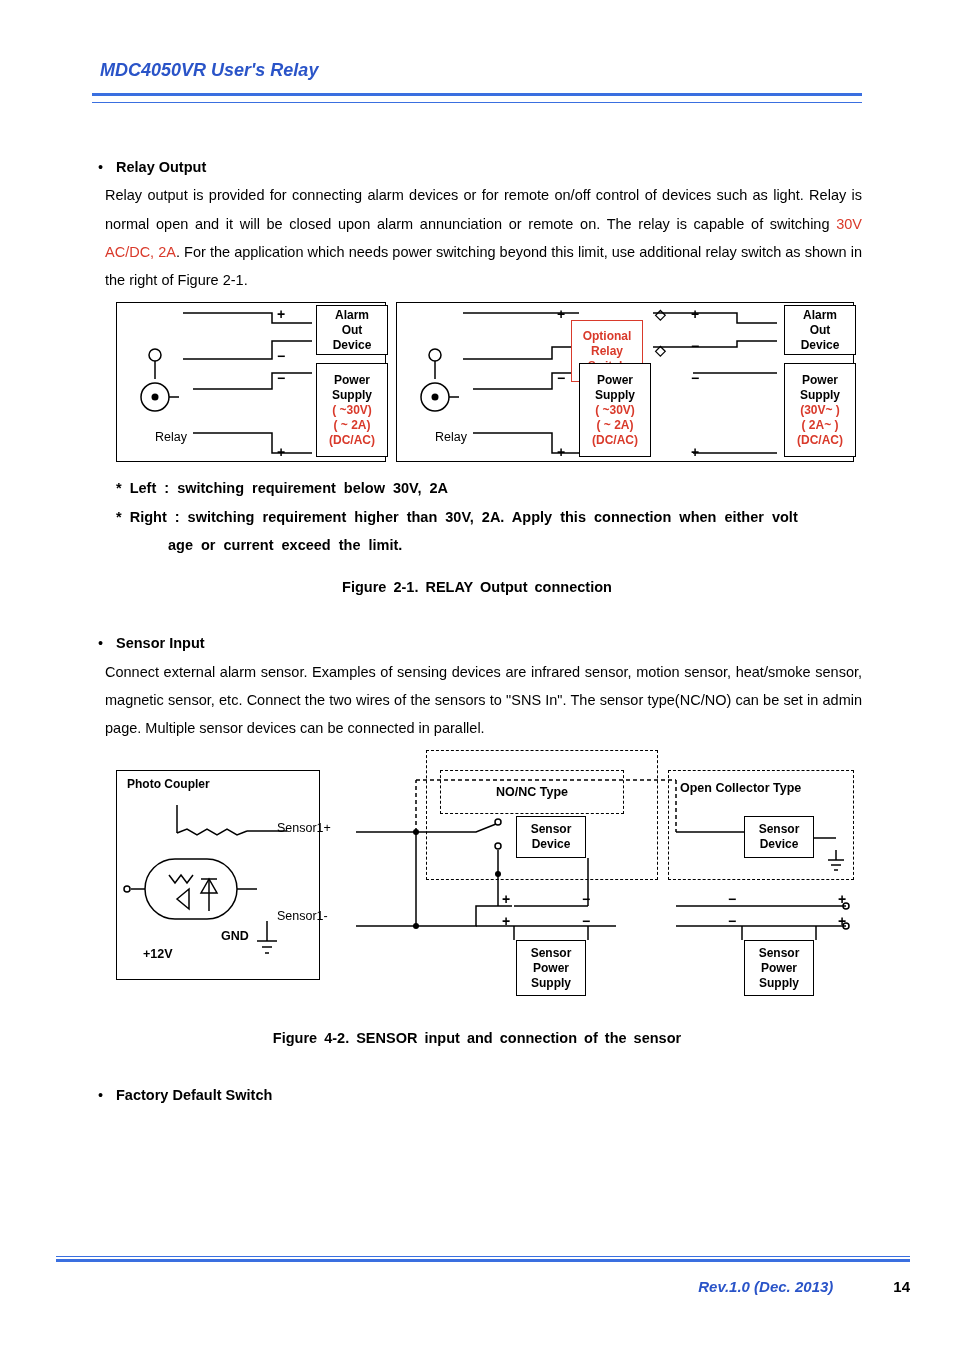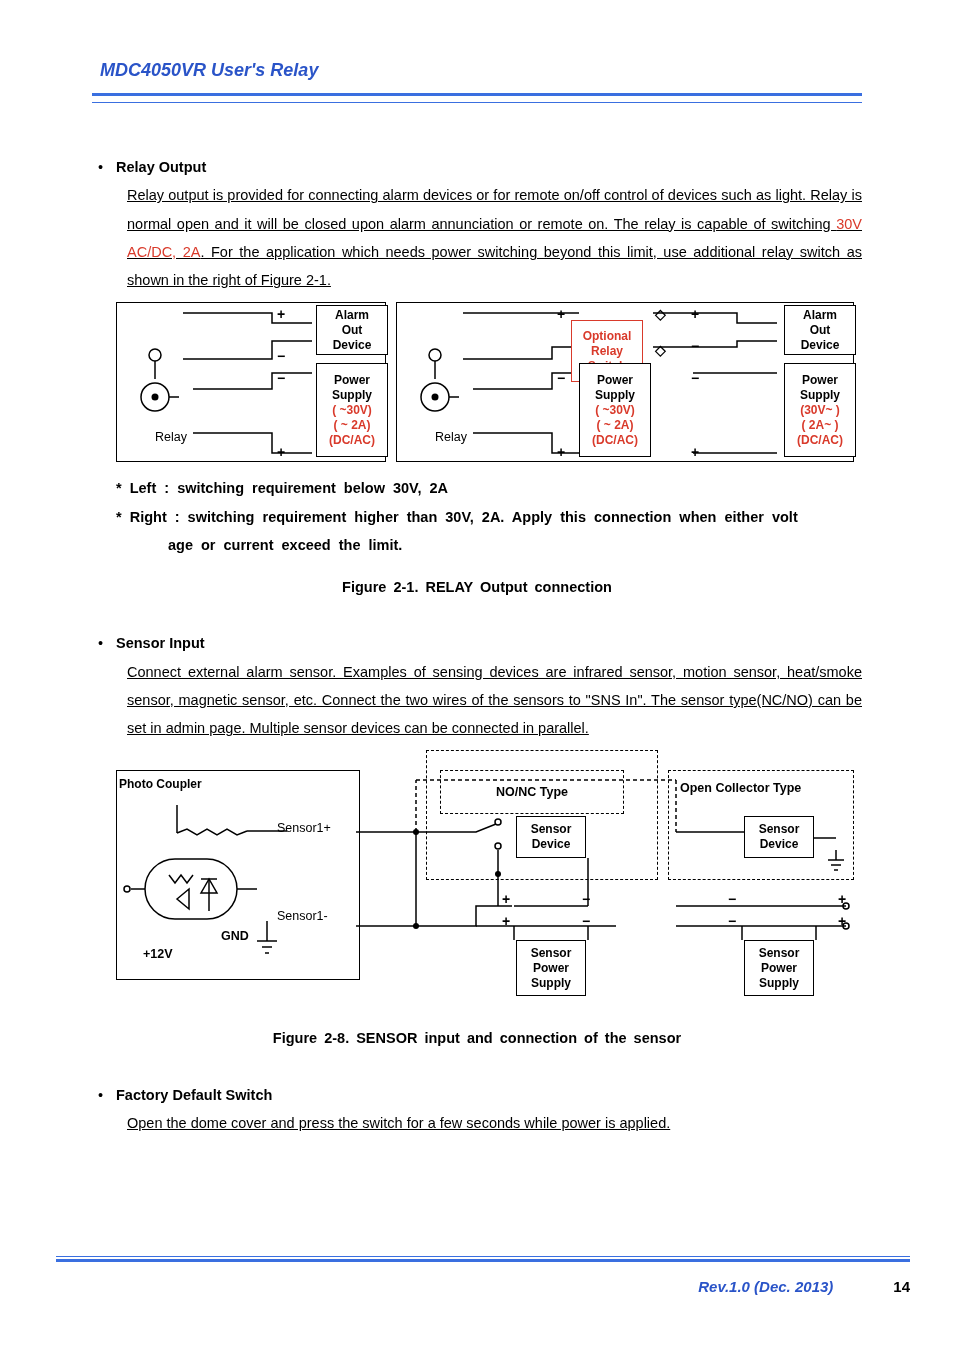--- a/index.html
+++ b/index.html
@@ -42,23 +42,22 @@
     margin-left: 6px;
   }
   .bullet {
     width: 18px;
     flex: 0 0 18px;
   }
   .bullet-title {
     font-weight: bold;
   }
   .body-text {
-    margin-left: 35px;
+    margin-left: 13px;
     text-align: justify;
-    text-decoration: underline;
   }
   .red { color: #d93a2b; }
   .figure-caption {
     text-align: center;
     font-weight: bold;
     margin: 14px 0 28px 0;
     word-spacing: 3px;
   }
   .note-line {
     margin-left: 24px;
@@ -268,21 +267,21 @@
     <div class="figure-caption">Figure 2-1. RELAY Output connection</div>
 
     <div class="bullet-row">
       <span class="bullet">•</span>
       <span class="bullet-title">Sensor Input</span>
     </div>
     <div class="body-text">Connect external alarm sensor. Examples of sensing devices are infrared sensor, motion sensor, heat/smoke sensor, magnetic sensor, etc.   Connect the two wires of the sensors to "SNS In". The sensor type(NC/NO) can be set in admin page. Multiple sensor devices can be connected in parallel.</div>
 
     <div class="sensor-diagram">
 
-      <div class="sbox" style="left:0; top:20px; width:244px; height:210px; justify-content:flex-start; align-items:flex-start; padding:6px 2px;">
+      <div class="sbox" style="left:0; top:20px; width:204px; height:210px; justify-content:flex-start; align-items:flex-start; padding:6px 10px;">
         <span>Photo Coupler</span>
         <svg style="position:absolute; left:0; top:0; width:100%; height:100%;">
           <line x1="60" y1="34" x2="60" y2="62" stroke="#000" stroke-width="1.5"></line>
           <polyline points="60,62 70,58 80,64 90,58 100,64 110,58 120,64 130,60" fill="none" stroke="#000" stroke-width="1.5"></polyline>
           <line x1="130" y1="60" x2="170" y2="60" stroke="#000" stroke-width="1.5"></line>
           <rect x="28" y="88" width="92" height="60" rx="30" ry="30" fill="none" stroke="#000" stroke-width="1.5"></rect>
           <polyline points="52,104 58,112 64,104 70,112 76,104" fill="none" stroke="#000" stroke-width="1.5"></polyline>
           <polygon points="60,128 72,118 72,138" fill="none" stroke="#000" stroke-width="1.5"></polygon>
           <line x1="92" y1="108" x2="92" y2="140" stroke="#000" stroke-width="1.5"></line>
           <polygon points="92,108 84,122 100,122" fill="none" stroke="#000" stroke-width="1.5"></polygon>
@@ -372,27 +371,26 @@
         <text x="466" y="154" font-size="14" font-weight="bold">−</text>
         <text x="386" y="176" font-size="14" font-weight="bold">+</text>
         <text x="466" y="176" font-size="14" font-weight="bold">−</text>
         <text x="612" y="154" font-size="14" font-weight="bold">−</text>
         <text x="722" y="154" font-size="14" font-weight="bold">+</text>
         <text x="612" y="176" font-size="14" font-weight="bold">−</text>
         <text x="722" y="176" font-size="14" font-weight="bold">+</text>
       </svg>
     </div>
 
-    <div class="figure-caption">Figure 2-8. SENSOR input and connection of the sensor</div>
+    <div class="figure-caption">Figure 4-2. SENSOR input and connection of the sensor</div>
 
     <div class="bullet-row">
       <span class="bullet">•</span>
       <span class="bullet-title">Factory Default Switch</span>
     </div>
-    <div class="body-text">Open the dome cover and press the switch for a few seconds while power is applied.</div>
   </div>
 </div>
 
 <div class="footer">
   <div class="footer-line"></div>
   <div class="footer-line2"></div>
   <div class="footer-row">
     <span class="footer-rev">Rev.1.0 (Dec. 2013)</span>
     <span class="footer-page">14</span>
   </div>

